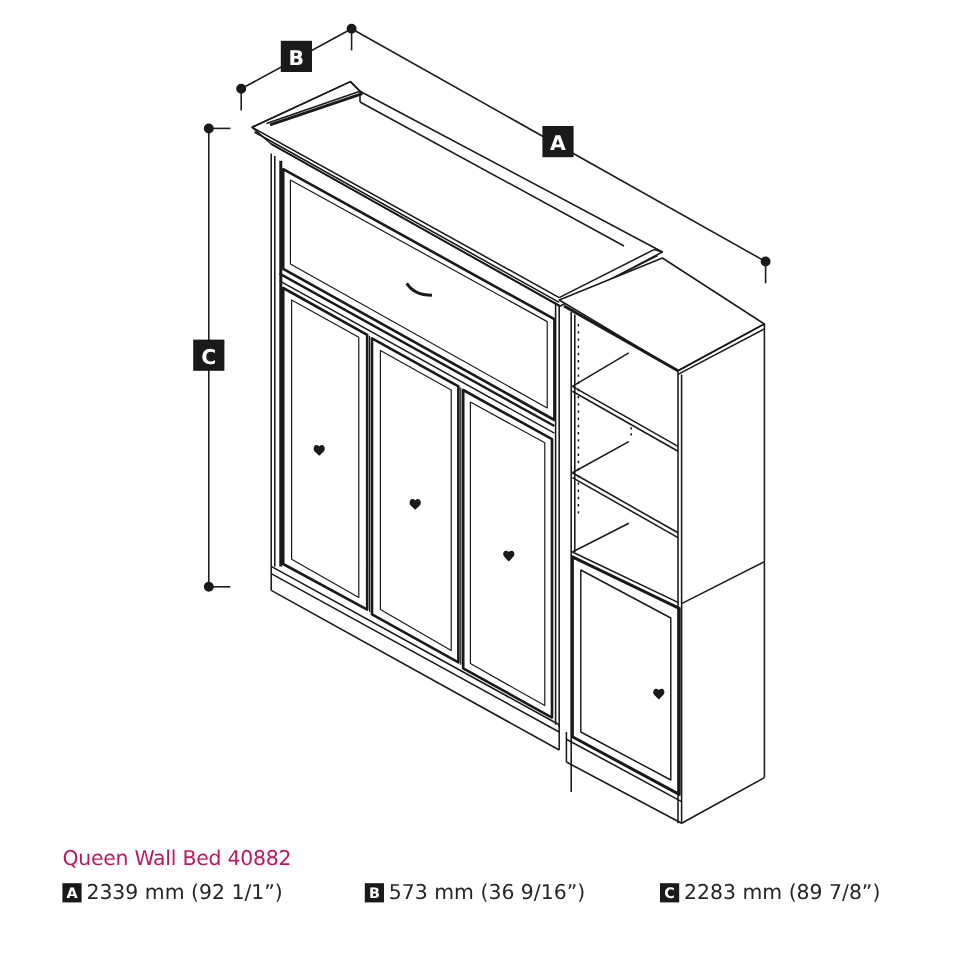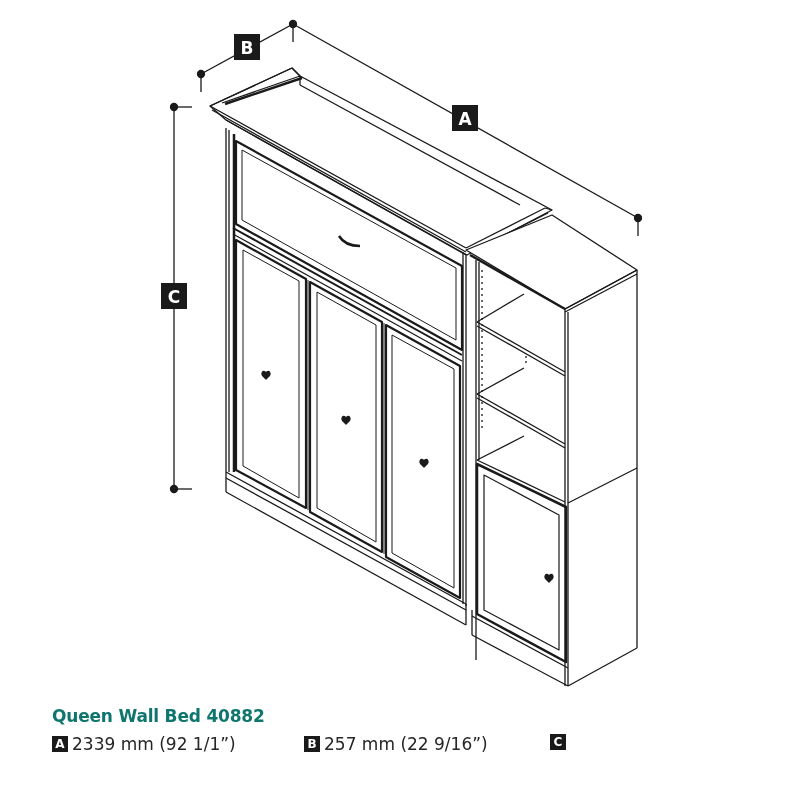--- a/index.html
+++ b/index.html
@@ -1,18 +1,18 @@
 <!DOCTYPE html>
 <html><head>
   <meta charset="utf-8">
   <style>
     html, body { margin: 0; padding: 0; background: #ffffff; }
     body { width: 798px; height: 798px; position: relative; overflow: hidden; font-family: "DejaVu Sans", sans-serif; }
     #drawing { position: absolute; left: 0; top: 0; width: 798px; height: 798px; }
-    .title { font-size: 17px; letter-spacing: -0.2px; position: absolute; left: 52px; top: 706px; color:#0f766e; white-space: nowrap; font-weight: bold; }
+    .title { font-size: 17px; letter-spacing: -0.2px; position: absolute; left: 52px; top: 706px; color:#be185d; white-space: nowrap; }
     .dim { position: absolute; top: 734px; font-size: 17px; color: #262626; white-space: nowrap; display: flex; align-items: center; }
     .dim .badge { display: inline-block; width: 16px; height: 16px; background: #1a1a1a; color: #fff; font-size: 12px; font-weight: bold; text-align: center; line-height: 16px; margin-right: 4px; font-family: "DejaVu Sans", sans-serif; }
     .svg-label { font-family: "DejaVu Sans", sans-serif; font-weight: bold; font-size: 17px; fill: #ffffff; }
   </style>
 </head>
 <body>
 
 <svg id="drawing" viewBox="0 0 798 798" xmlns="http://www.w3.org/2000/svg">
   <g fill="none" stroke="#1a1a1a" stroke-width="1.3" stroke-linejoin="round">
 
@@ -150,17 +150,18 @@
 </svg>
 
 <div class="title">Queen Wall Bed 40882</div>
 
 <div class="dim" style="left:52px;">
   <span class="badge">A</span>
   <span>2339 mm (92 1/1”)</span>
 </div>
 <div class="dim" style="left:304px;">
   <span class="badge">B</span>
-  <span>257 mm (22 9/16”)</span>
+  <span>573 mm (36 9/16”)</span>
 </div>
 <div class="dim" style="left:550px;">
   <span class="badge">C</span>
+  <span>2283 mm (89 7/8”)</span>
 </div>
 
 </body></html>

